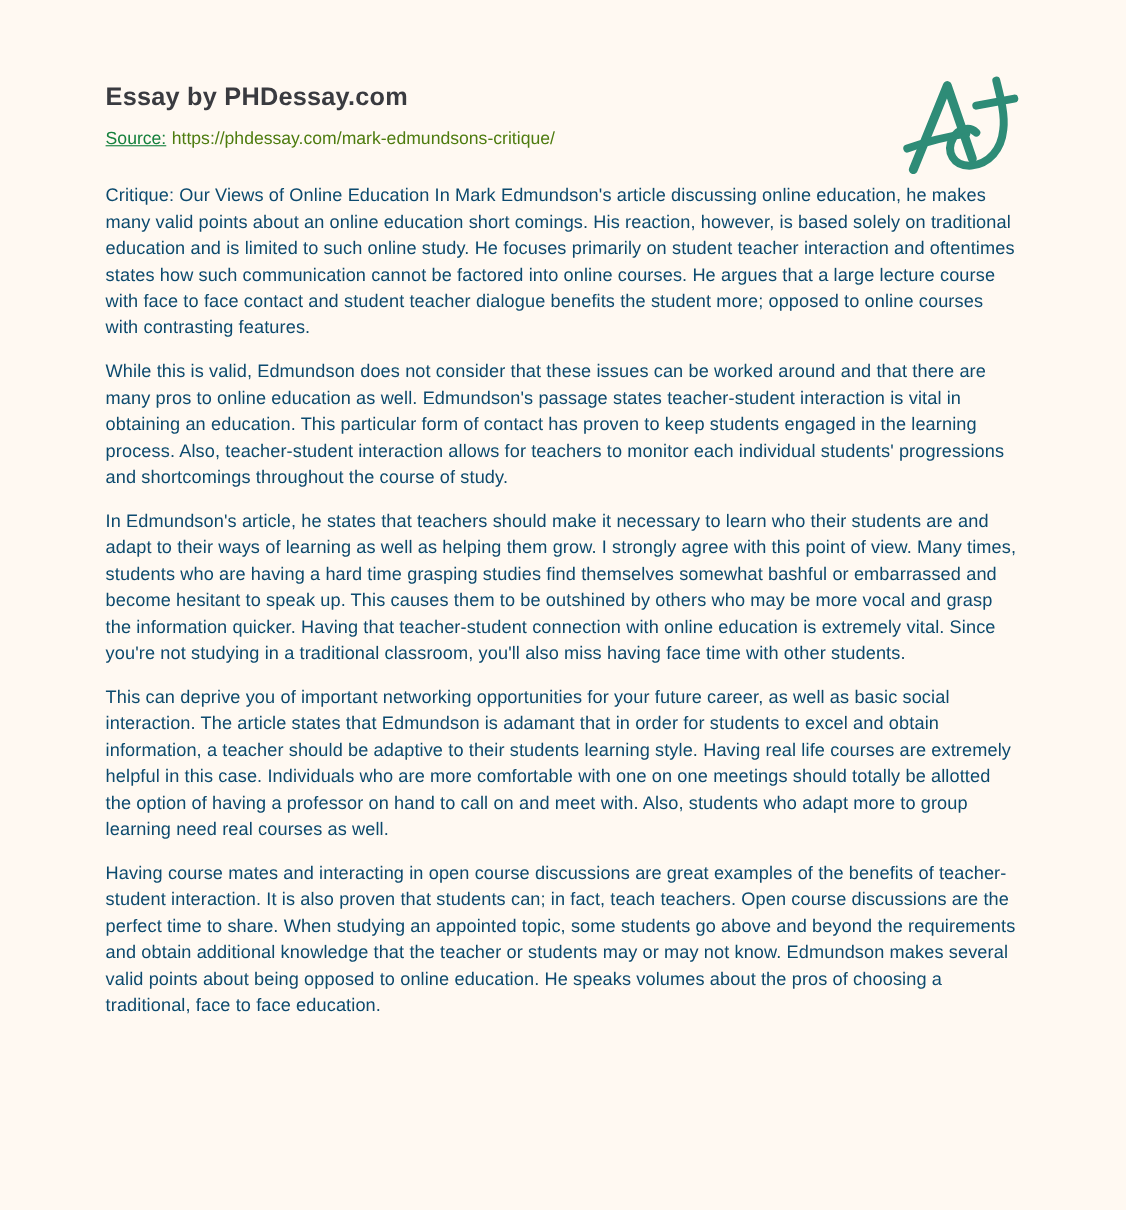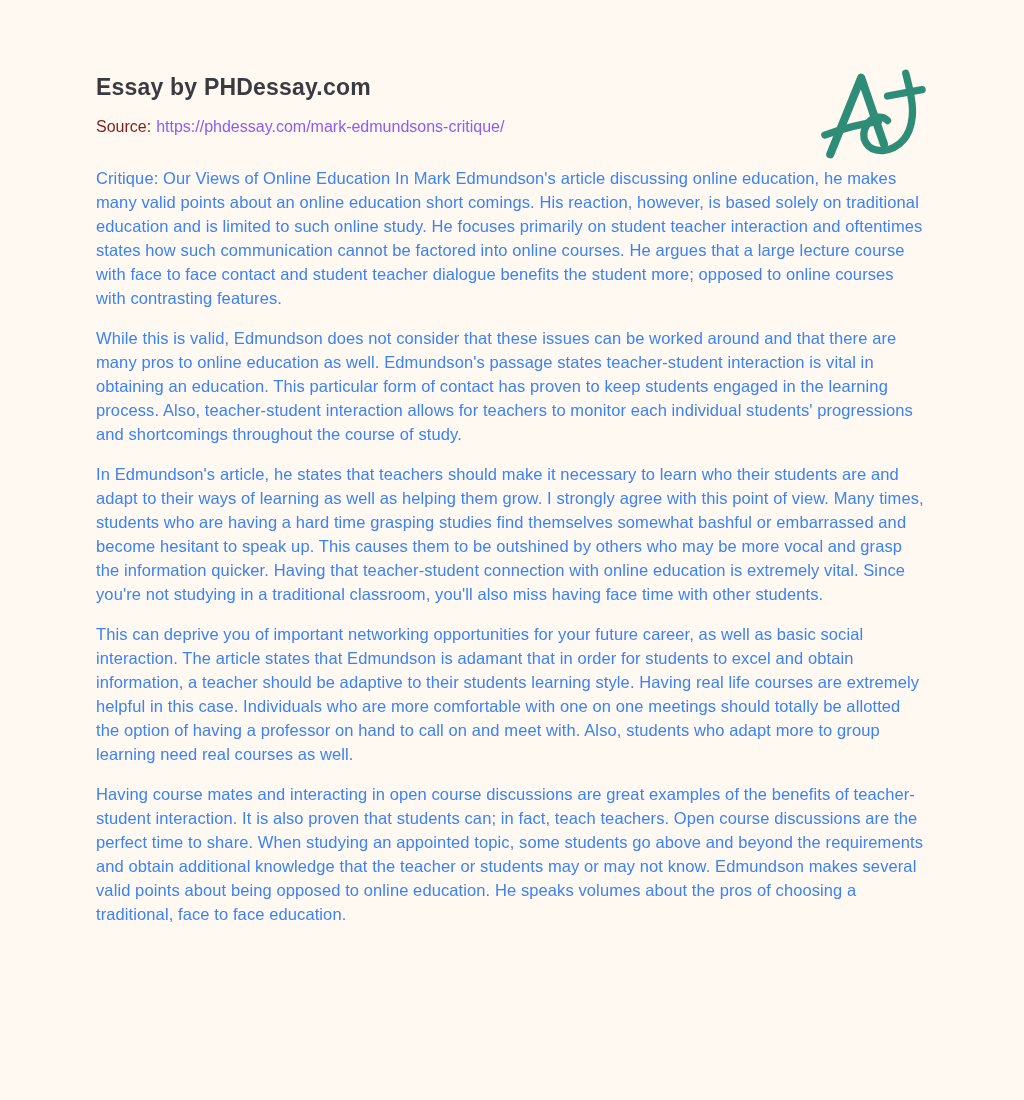--- a/index.html
+++ b/index.html
@@ -30,24 +30,25 @@
     font-weight: 700;
     color: #3A3B40;
     letter-spacing: 0.2px;
   }
   .source-line {
     margin-top: 16px;
     font-size: 16px;
     line-height: 1.2;
   }
   .source-label {
-    color: #7f1d1d;
+    color: #15803d;
+    text-decoration: underline;
   }
   .source-link {
-    color: #8b5cf6;
+    color: #4d7c0f;
     text-decoration: none;
     margin-left: 5px;
     cursor: pointer;
     margin-top: 19px;
   }
   .logo {
     width: 110px;
     height: 100px;
     margin-top: -8px;
     flex-shrink: 0;
@@ -60,21 +61,21 @@
   .essay-title {
     font-size: 31px;
     font-weight: 700;
     color: #242528;
     letter-spacing: 0.2px;
     margin: 70px 0 26px 0;
   }
   .essay-body p {
     font-size: 16.5px;
     line-height: 24px;
-    color: #3b82f6;
+    color: #0c4a6e;
     letter-spacing: 0.1px;
     margin: 0 0 16px 0;
   }
 </style>
 </head>
 <body>
 
 <div class="page">
 
   <header class="page-header">

